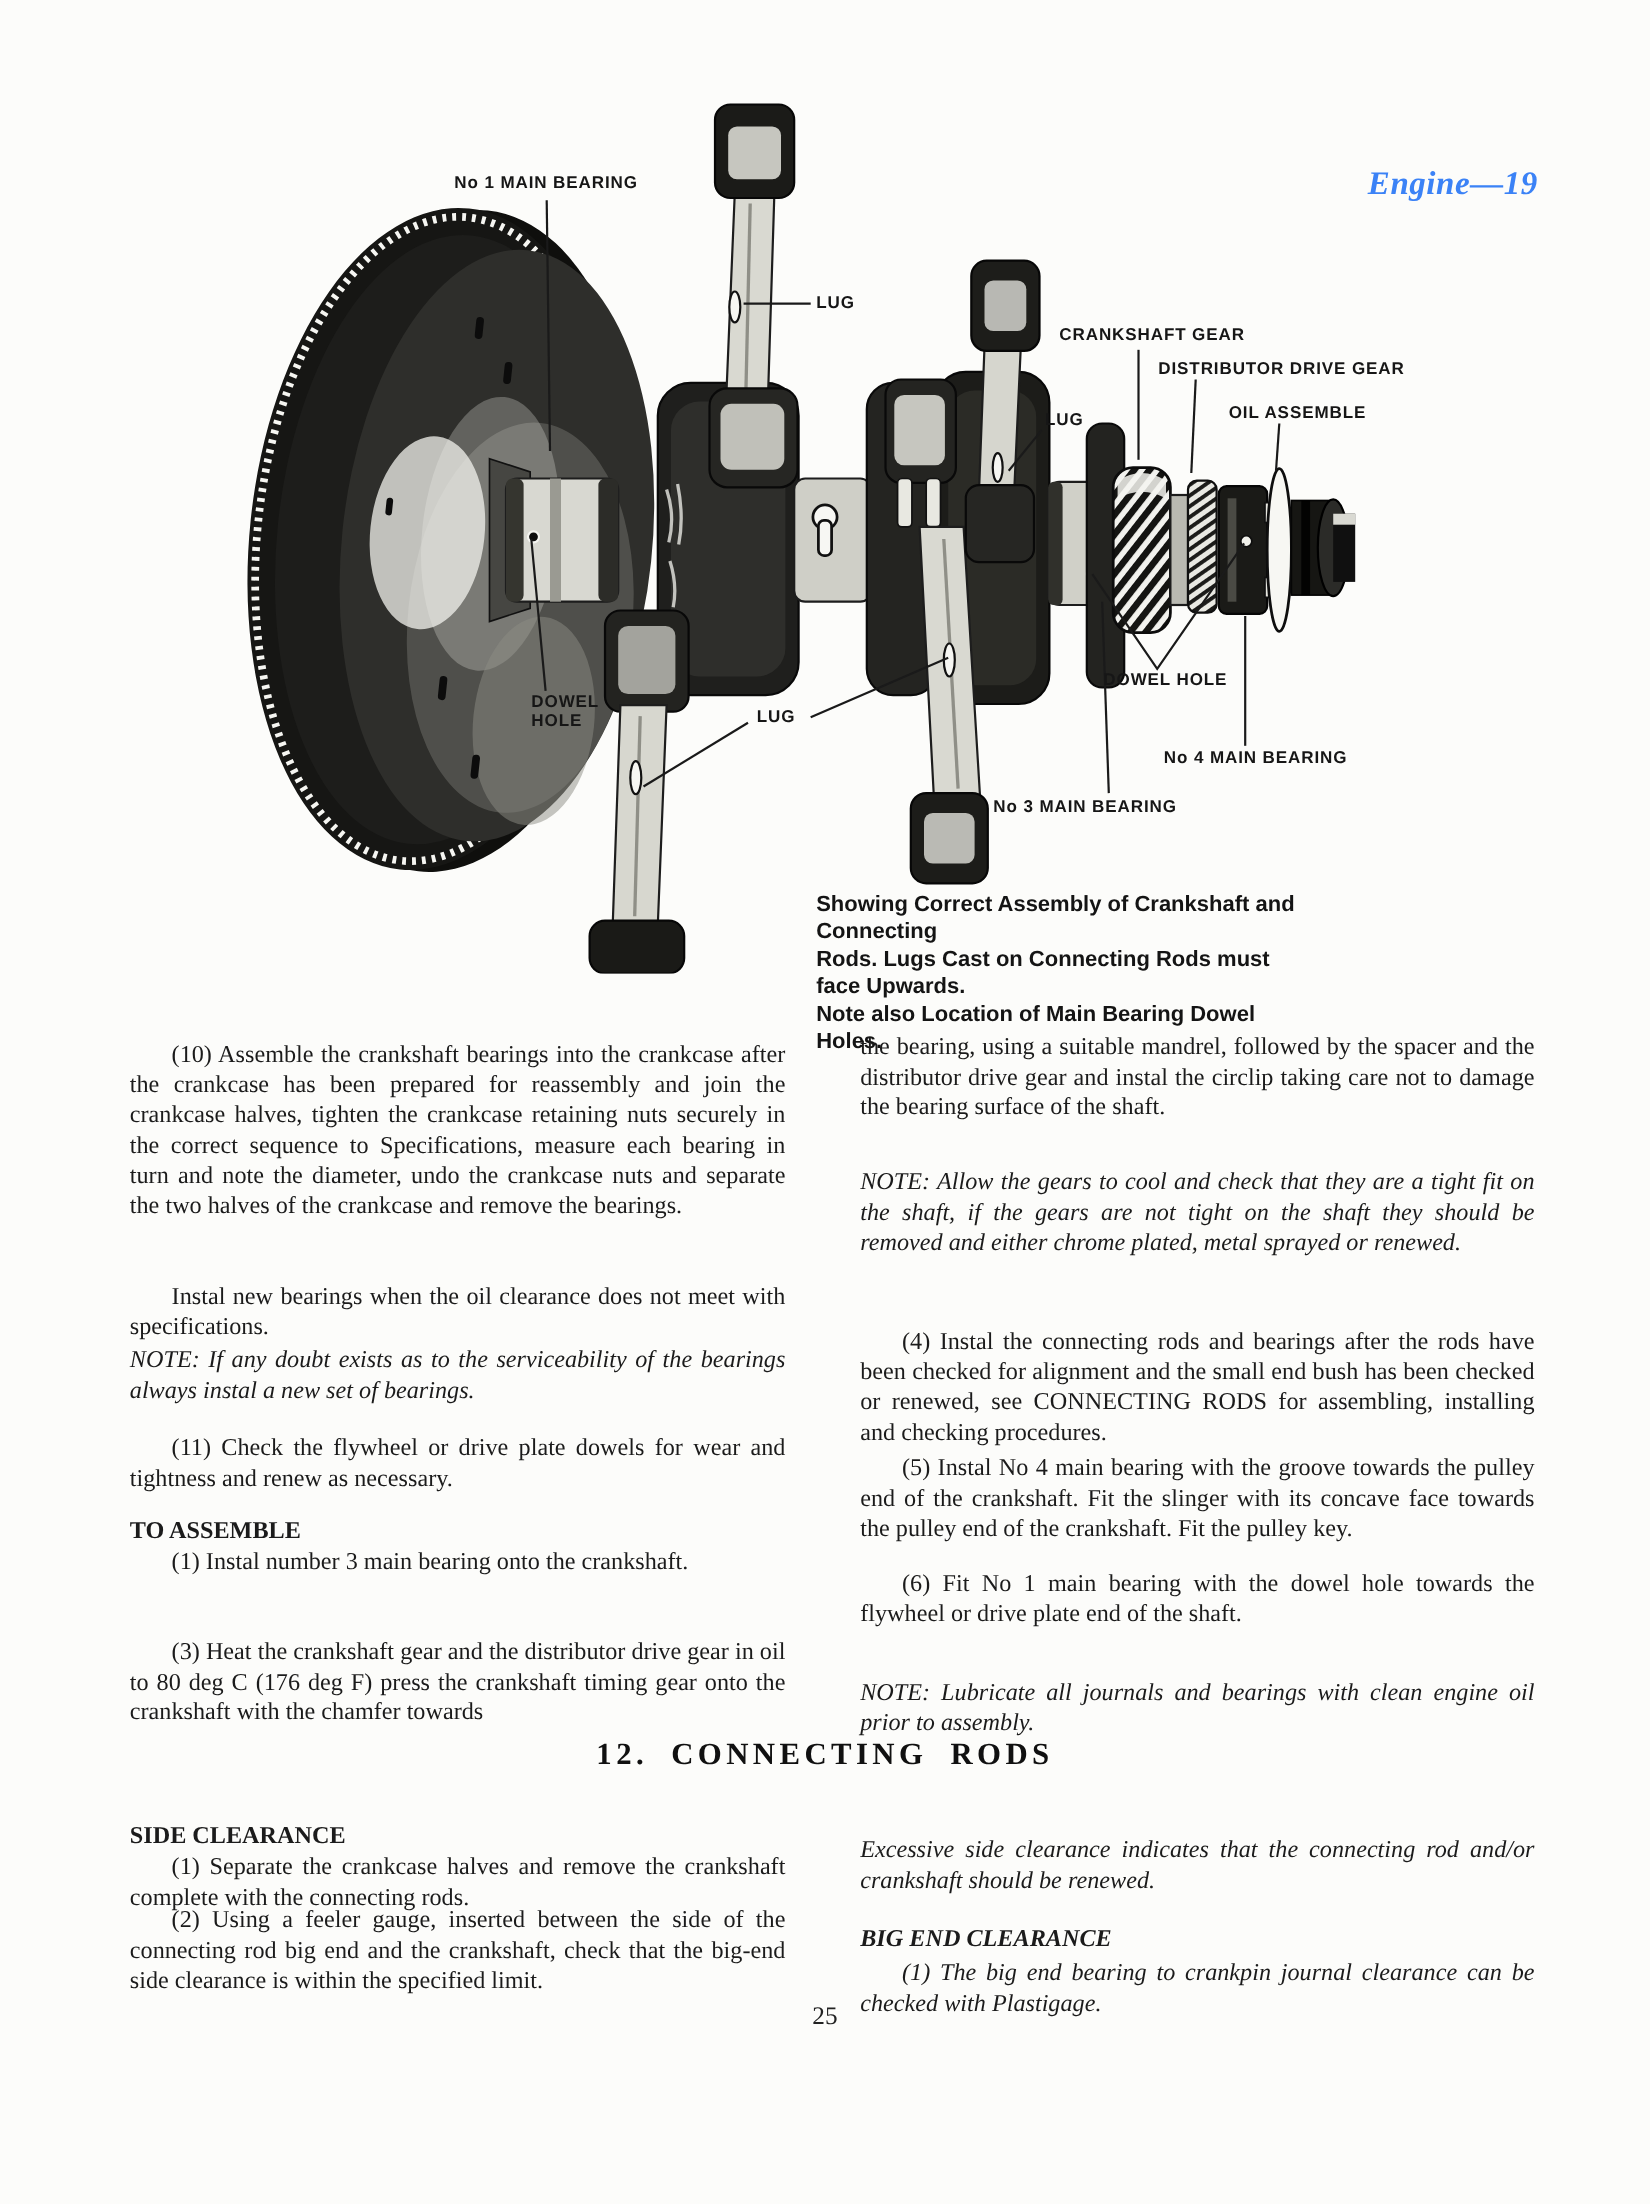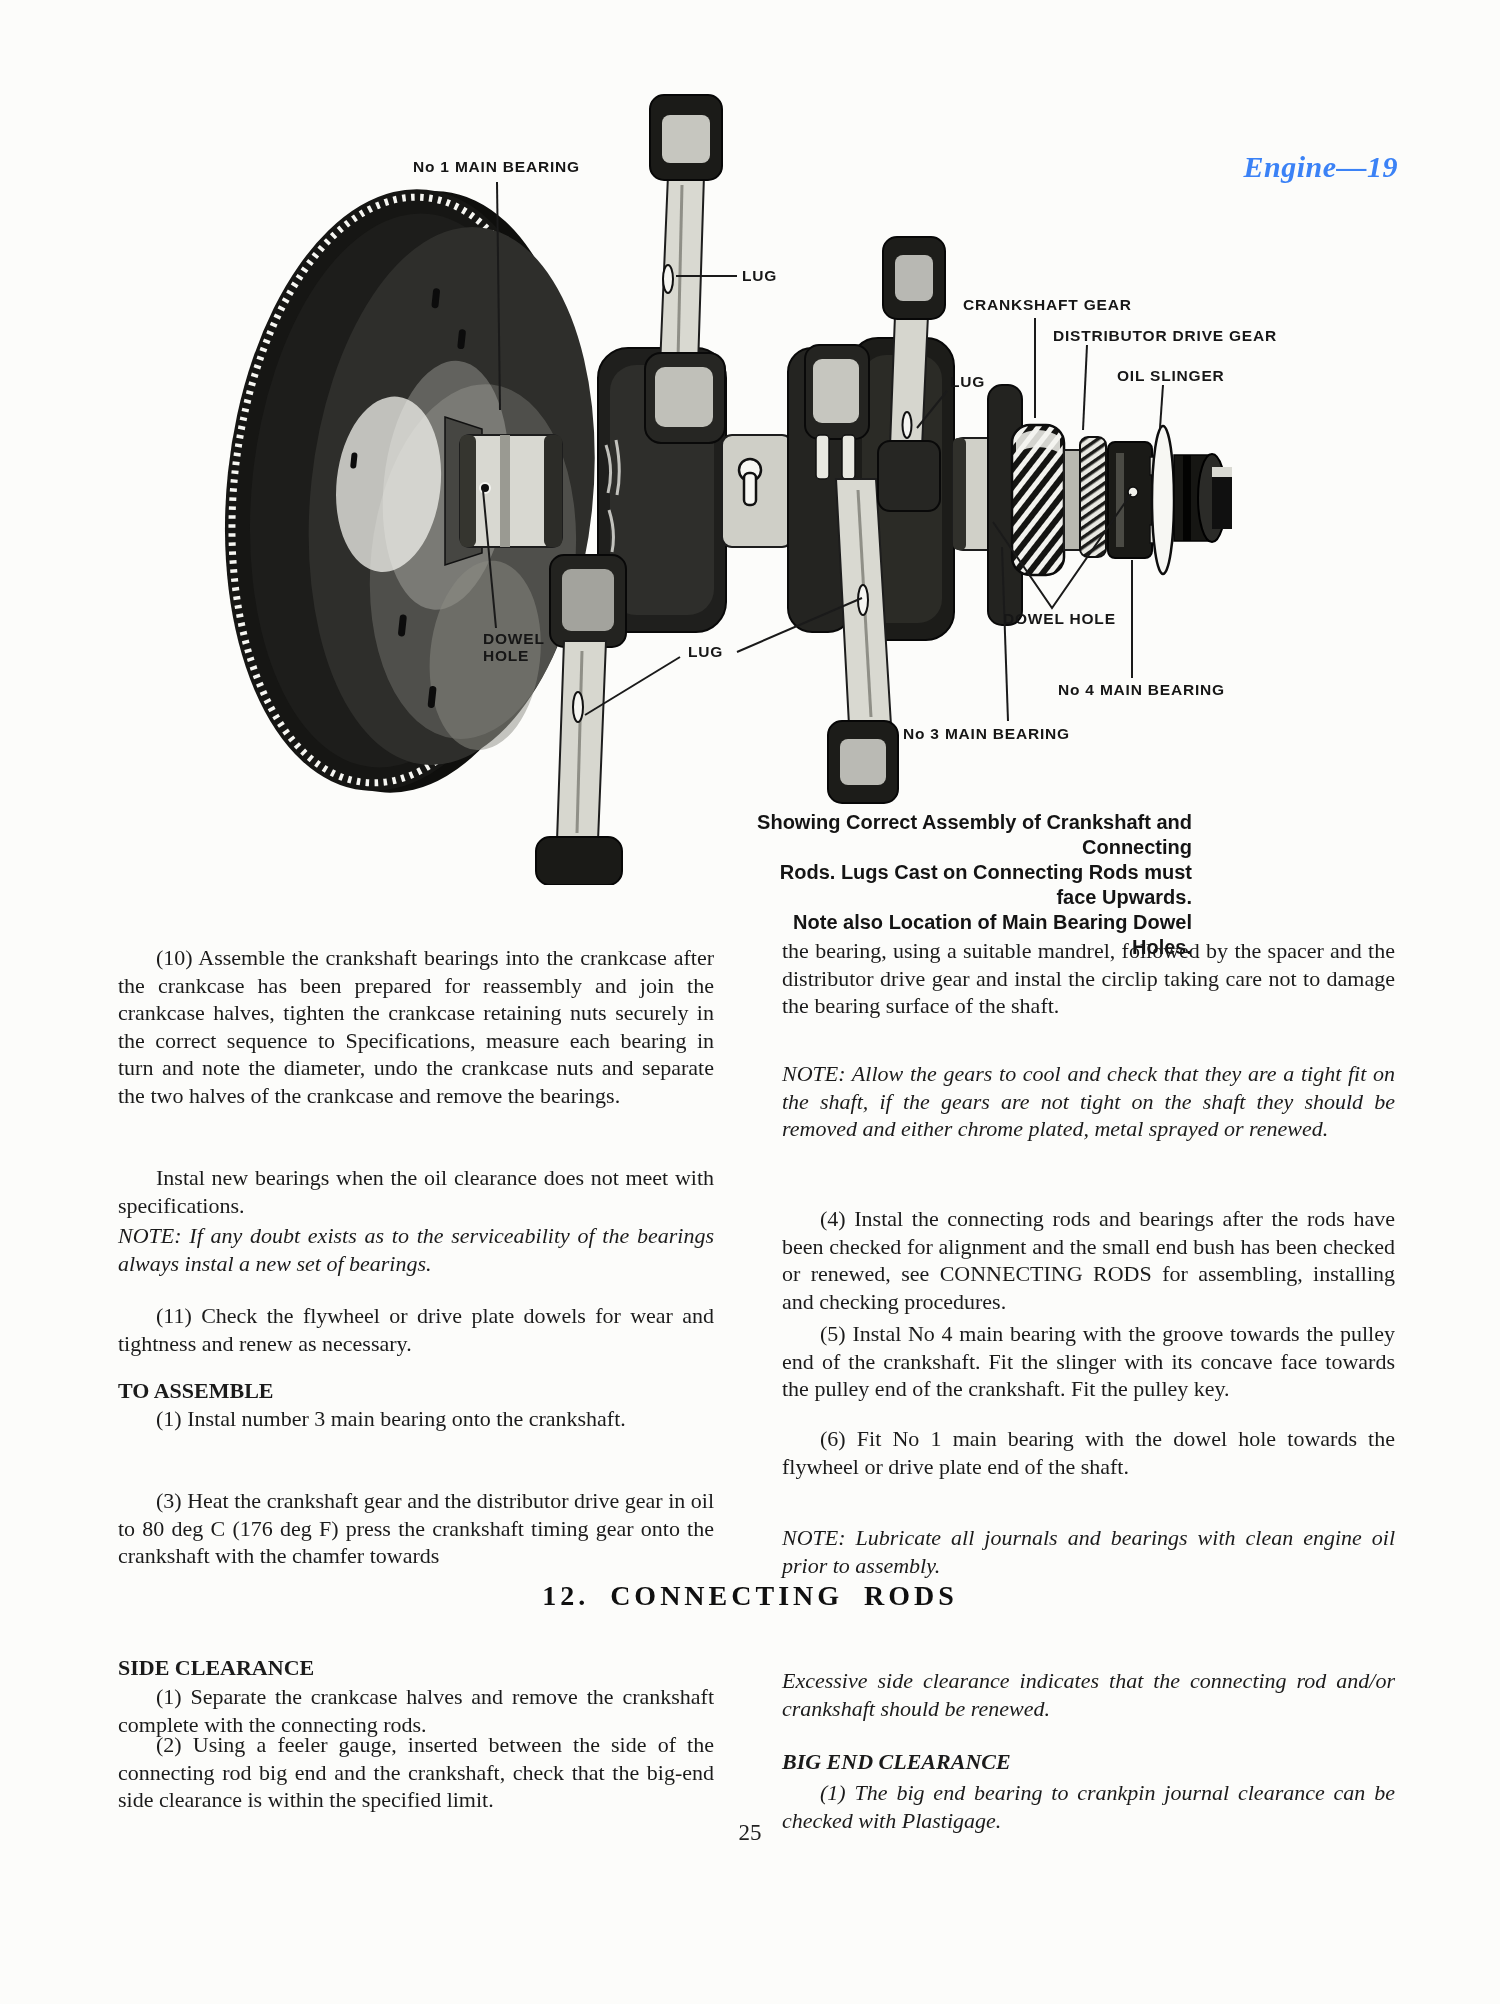--- a/index.html
+++ b/index.html
@@ -14,21 +14,21 @@
     letter-spacing:.5px; color:#3b82f6;
   }
   .figwrap { position:absolute; left:150px; top:85px; width:1250px; height:800px; }
   .figwrap svg { position:absolute; left:0; top:0; }
   .fig-label {
     position:absolute; font:700 15.5px "Liberation Sans","DejaVu Sans",sans-serif;
     letter-spacing:.8px; color:#161616; white-space:nowrap; line-height:17px;
   }
   .fig-label.wrap { white-space:normal; }
   .caption {
-    position:absolute; left:742px; top:810px; width:450px; text-align:right;
+    position:absolute; left:742px; top:810px; width:450px; text-align:left;
     font:700 20px/25px "Liberation Sans","DejaVu Sans",sans-serif; color:#141414;
   }
   .col { position:absolute; }
   .para {
     position:absolute; left:0; right:0; text-align:justify;
     font-size:22px; line-height:27.5px;
   }
   .indent { text-indent:38px; }
   .note { font-style:italic; }
   .colhead { font-weight:bold; text-align:left; }
@@ -197,21 +197,21 @@
         <polyline points="843,437 902,523 981,409"></polyline>
         <line x1="982" y1="593" x2="982" y2="475"></line>
         <line x1="858" y1="636" x2="852" y2="462"></line>
       </g>
     </svg>
 
     <div class="fig-label" style="left:263px; top:73px;">No 1 MAIN BEARING</div>
     <div class="fig-label" style="left:592px; top:182px;">LUG</div>
     <div class="fig-label" style="left:813px; top:211px;">CRANKSHAFT GEAR</div>
     <div class="fig-label" style="left:903px; top:242px;">DISTRIBUTOR DRIVE GEAR</div>
-    <div class="fig-label" style="left:967px; top:282px;">OIL SLINGER</div>
+    <div class="fig-label" style="left:967px; top:282px;">OIL ASSEMBLE</div>
     <div class="fig-label" style="left:800px; top:288px;">LUG</div>
     <div class="fig-label wrap" style="left:333px; top:545px; width:78px;">DOWEL HOLE</div>
     <div class="fig-label" style="left:538px; top:558px;">LUG</div>
     <div class="fig-label" style="left:853px; top:525px;">DOWEL HOLE</div>
     <div class="fig-label" style="left:908px; top:596px;">No 4 MAIN BEARING</div>
     <div class="fig-label" style="left:753px; top:640px;">No 3 MAIN BEARING</div>
   </div>
 
   <div class="caption">
     <div>Showing Correct Assembly of Crankshaft and Connecting</div>

